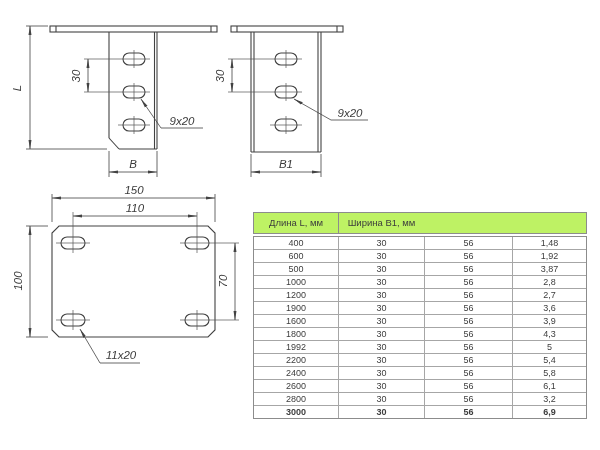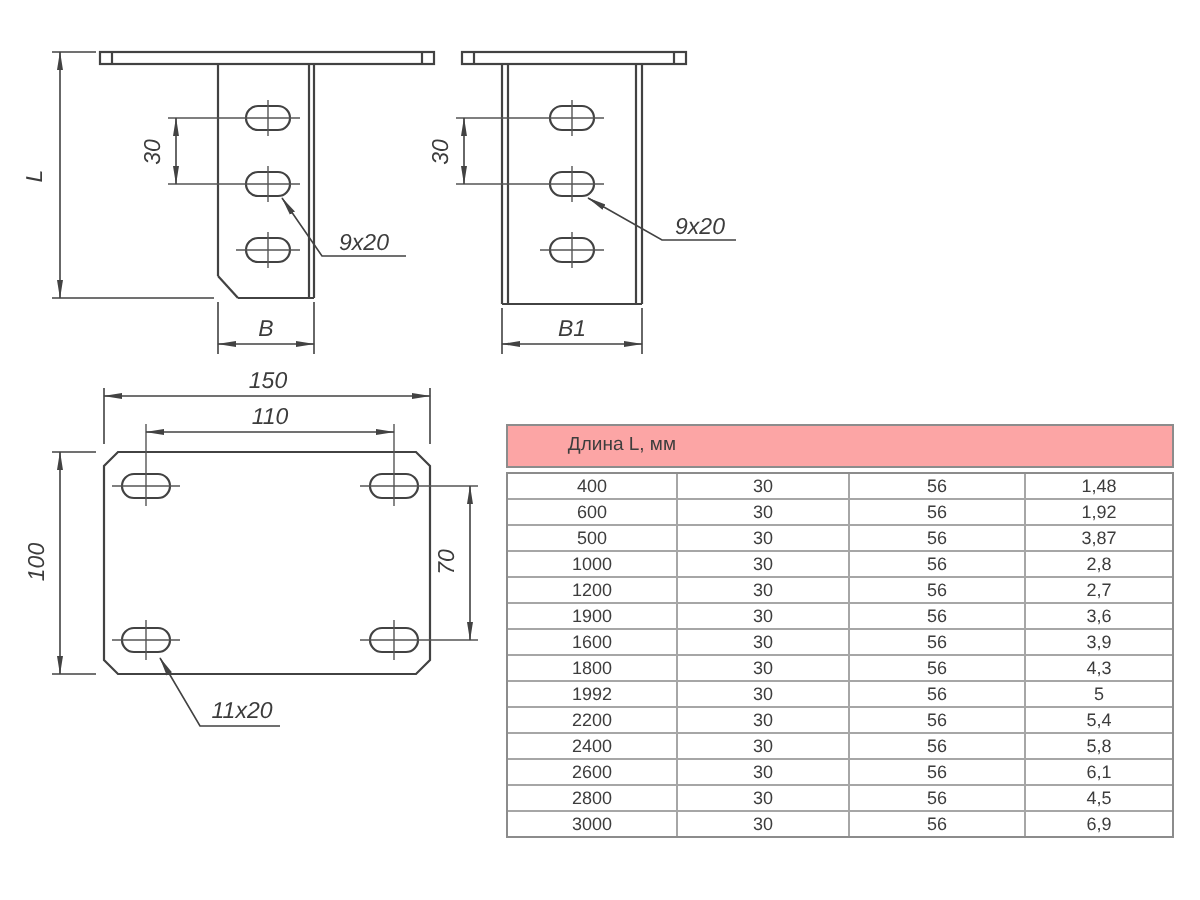--- a/index.html
+++ b/index.html
@@ -12,34 +12,34 @@
     font-style:italic;
     fill:#3c3c3c;
   }
   .dim-label{font-size:11.5px;}
   .spec-table{
     position:absolute;left:253px;top:212px;width:334px;
     color:#3d3d3d;
   }
   .thead{
     display:grid;grid-template-columns:84px 86px 88px 74px;
-    background:#fca5a5;border:1px solid #8c8c8c;
-    height:20px;line-height:20px;font-size:9.5px;text-align:right;
+    background:#bef264;border:1px solid #8c8c8c;
+    height:20px;line-height:20px;font-size:9.5px;text-align:center;
   }
   .th{overflow:hidden;white-space:nowrap;}
   .th + .th{border-left:1px solid #8c8c8c;}
   .tbody{
     margin-top:2px;border:1px solid #8c8c8c;
     font-size:9px;text-align:center;
   }
   .tr{
     display:grid;grid-template-columns:84px 86px 88px 74px;
     height:12px;line-height:12px;border-bottom:1px solid #a6a6a6;
   }
-  .tr:last-child{border-bottom:none;}
+  .tr:last-child{border-bottom:none;font-weight:bold;}
   .td{overflow:hidden;white-space:nowrap;}
   .td + .td{border-left:1px solid #a6a6a6;}
 </style>
 </head>
 <body>
 
 <div class="canvas">
 
   <svg width="600" height="450" viewBox="0 0 600 450" stroke-linecap="butt" fill="none">
     <defs>
@@ -186,20 +186,21 @@
         <text class="dim-label" x="227" y="281" text-anchor="middle" transform="rotate(-90 227 281)">70</text>
         <text class="dim-label" x="121" y="359" text-anchor="middle">11x20</text>
       </g>
     </g>
   </svg>
 
   
   <div class="spec-table">
     <div class="thead">
       <div class="th">Длина L, мм</div>
+      <div class="th">Ширина B1, мм</div>
     </div>
     <div class="tbody" id="tbody">
         <div class="tr">
           <div class="td">400</div>
           <div class="td">30</div>
           <div class="td">56</div>
           <div class="td">1,48</div>
         </div>
         <div class="tr">
           <div class="td">600</div>
@@ -264,21 +265,21 @@
         <div class="tr">
           <div class="td">2600</div>
           <div class="td">30</div>
           <div class="td">56</div>
           <div class="td">6,1</div>
         </div>
         <div class="tr">
           <div class="td">2800</div>
           <div class="td">30</div>
           <div class="td">56</div>
-          <div class="td">4,5</div>
+          <div class="td">3,2</div>
         </div>
         <div class="tr">
           <div class="td">3000</div>
           <div class="td">30</div>
           <div class="td">56</div>
           <div class="td">6,9</div>
         </div>
       </div>
   </div>
 

